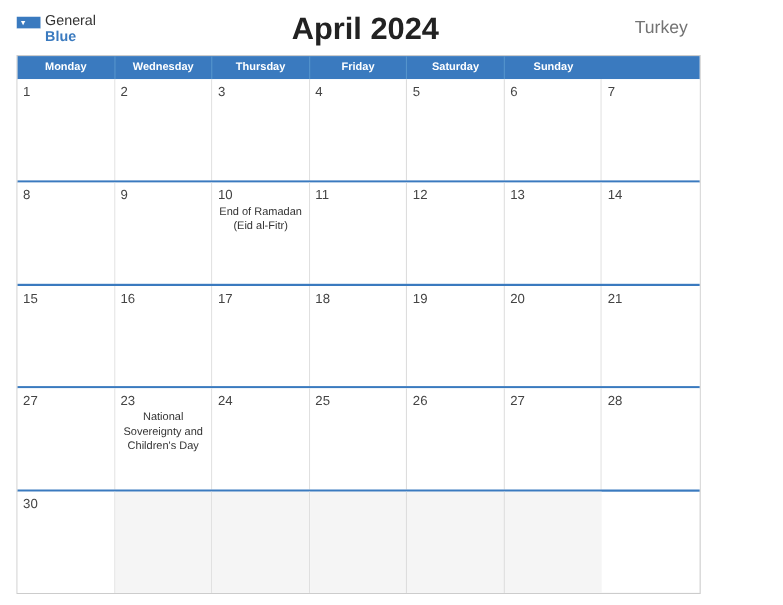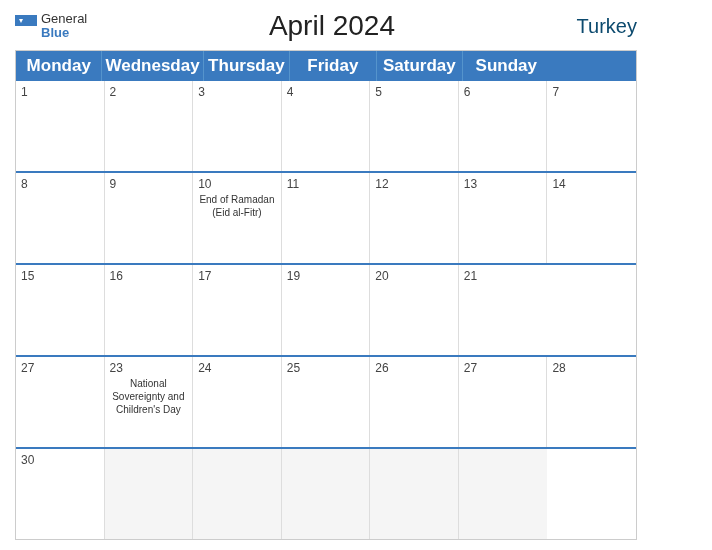--- a/index.html
+++ b/index.html
@@ -37,46 +37,46 @@
     .logo-text span {
       color: #3a7abf;
       font-weight: bold;
     }
     .logo-flag {
       width: 22px;
       height: 22px;
     }
     .title {
       font-size: 28px;
-      font-weight: normal;
+      font-weight: bold;
       color: #222;
       text-align: center;
       flex: 1;
     }
     .country {
-      font-size: 20px;
-      color: #0c4a6e;
+      font-size: 16px;
+      color: #737373;
       min-width: 60px;
-      text-align: center;
+      text-align: left;
     }
     
     .calendar {
       flex: 1;
       display: flex;
       flex-direction: column;
       border: 1px solid #ccc;
     }
     .cal-header {
       display: grid;
       grid-template-columns: repeat(7, 1fr);
       background: #3a7abf;
     }
     .cal-header-cell {
       color: #fff;
-      font-size: 17px;
+      font-size: 10px;
       font-weight: bold;
       text-align: center;
       padding: 5px 3px;
       border-right: 1px solid #5594cc;
     }
     .cal-header-cell:last-child {
       border-right: none;
     }
     .cal-body {
       flex: 1;
@@ -206,20 +206,23 @@
           <div class="cal-cell">
             <span class="day-num">15</span>
           </div>
           <div class="cal-cell">
             <span class="day-num">16</span>
           </div>
           <div class="cal-cell">
             <span class="day-num">17</span>
           </div>
           <div class="cal-cell">
+            <span class="day-num">18</span>
+          </div>
+          <div class="cal-cell">
             <span class="day-num">19</span>
           </div>
           <div class="cal-cell">
             <span class="day-num">20</span>
           </div>
           <div class="cal-cell">
             <span class="day-num">21</span>
           </div>
         </div>
         <div class="cal-row">

